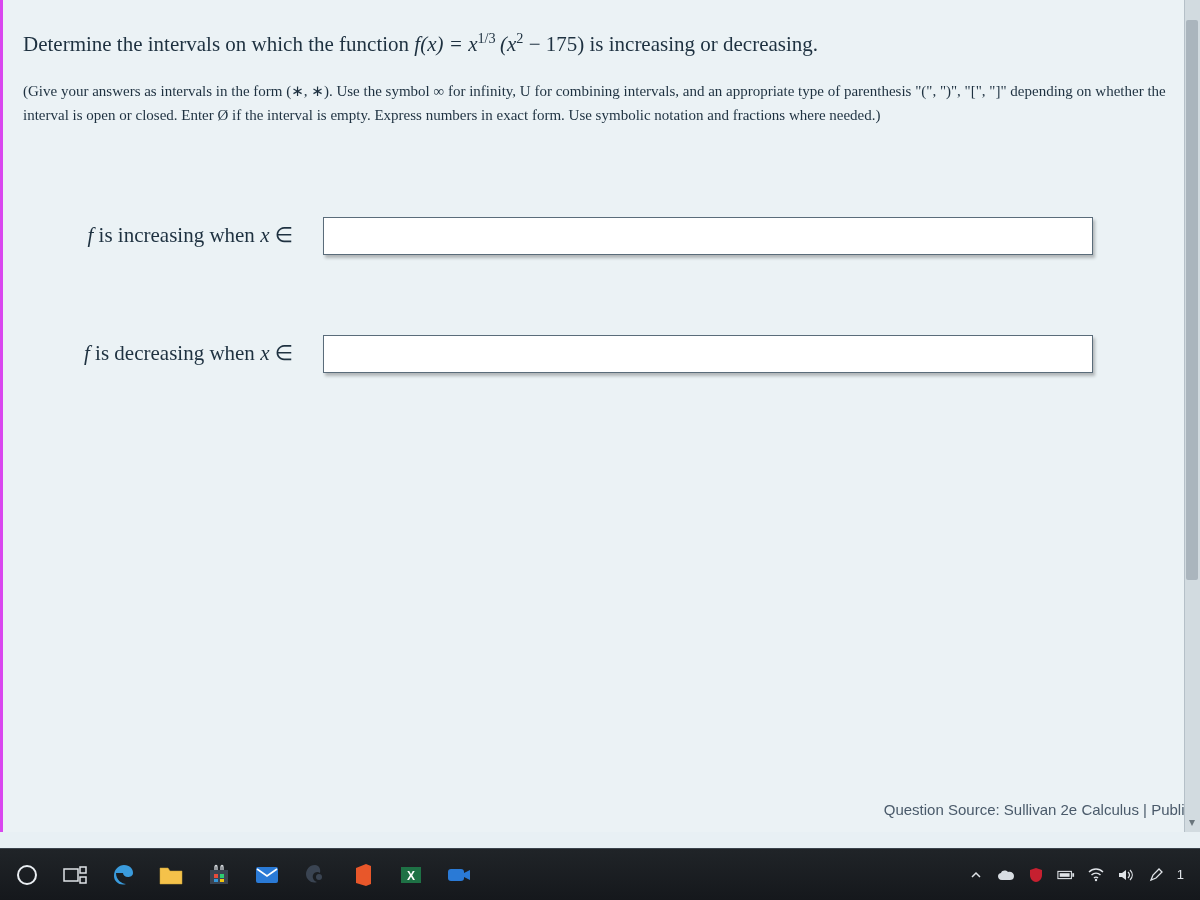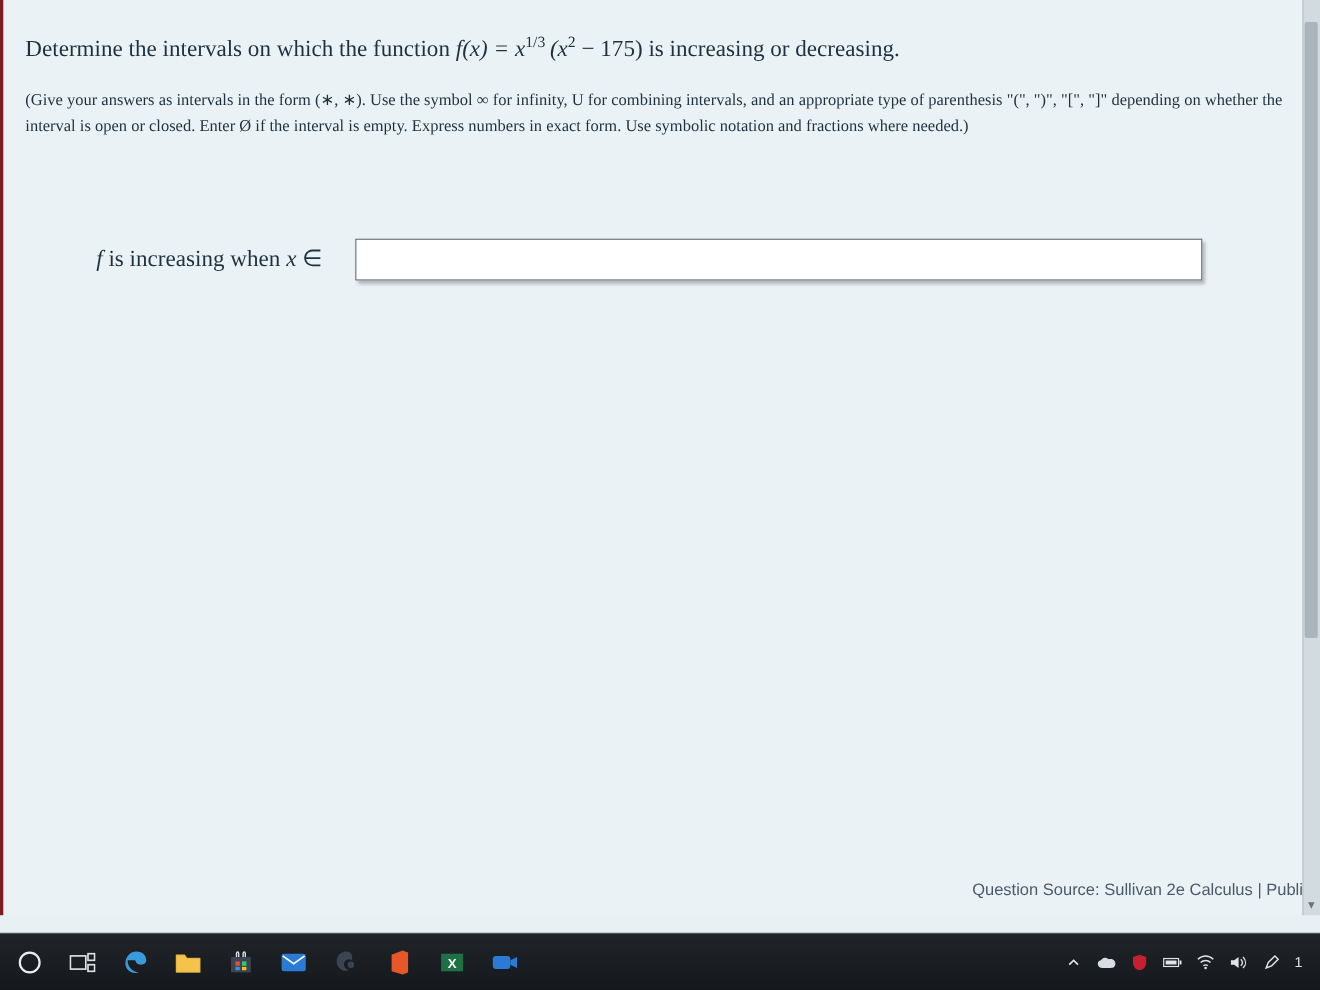--- a/index.html
+++ b/index.html
@@ -8,21 +8,21 @@
       background: #e8f0f4;
       width: 1200px;
       height: 900px;
       overflow: hidden;
       position: relative;
     }
     .content-area {
       background: #ebf2f5;
       padding: 28px 20px 10px 20px;
       height: 832px;
-      border-left: 3px solid #7f1d1d;
+      border-left: 3px solid #d946ef;
       position: relative;
     }
     .question-line {
       font-size: 21px;
       color: #1e3140;
       line-height: 1.55;
       margin-bottom: 18px;
     }
     .question-line .math-i { font-style: italic; }
     .sup { font-size: 0.68em; vertical-align: super; line-height: 0; }
@@ -149,20 +149,26 @@
 
   <div class="instructions">(Give your answers as intervals in the form (∗, ∗). Use the symbol ∞ for infinity, U for combining intervals, and an appropriate type of parenthesis "(", ")", "[", "]" depending on whether the interval is open or closed. Enter Ø if the interval is empty. Express numbers in exact form. Use symbolic notation and fractions where needed.)</div>
 
   <div class="answer-row">
     <div class="answer-label">
       <span class="math-i">f</span><span> is increasing when </span><span class="math-i">x</span><span> ∈</span>
     </div>
     <input type="text" class="answer-input" value="" style="">
   </div>
 
+  <div class="answer-row">
+    <div class="answer-label">
+      <span class="math-i">f</span><span> is decreasing when </span><span class="math-i">x</span><span> ∈</span>
+    </div>
+    <input type="text" class="answer-input" value="" style="">
+  </div>
 
   <div class="source-line">Question Source: Sullivan 2e Calculus  |  Publis</div>
 
   <div class="scroll-hint">
     <div class="scroll-thumb"></div>
     <div class="scroll-arrow-down">▾</div>
   </div>
 </div>
 
 <div class="taskbar">

